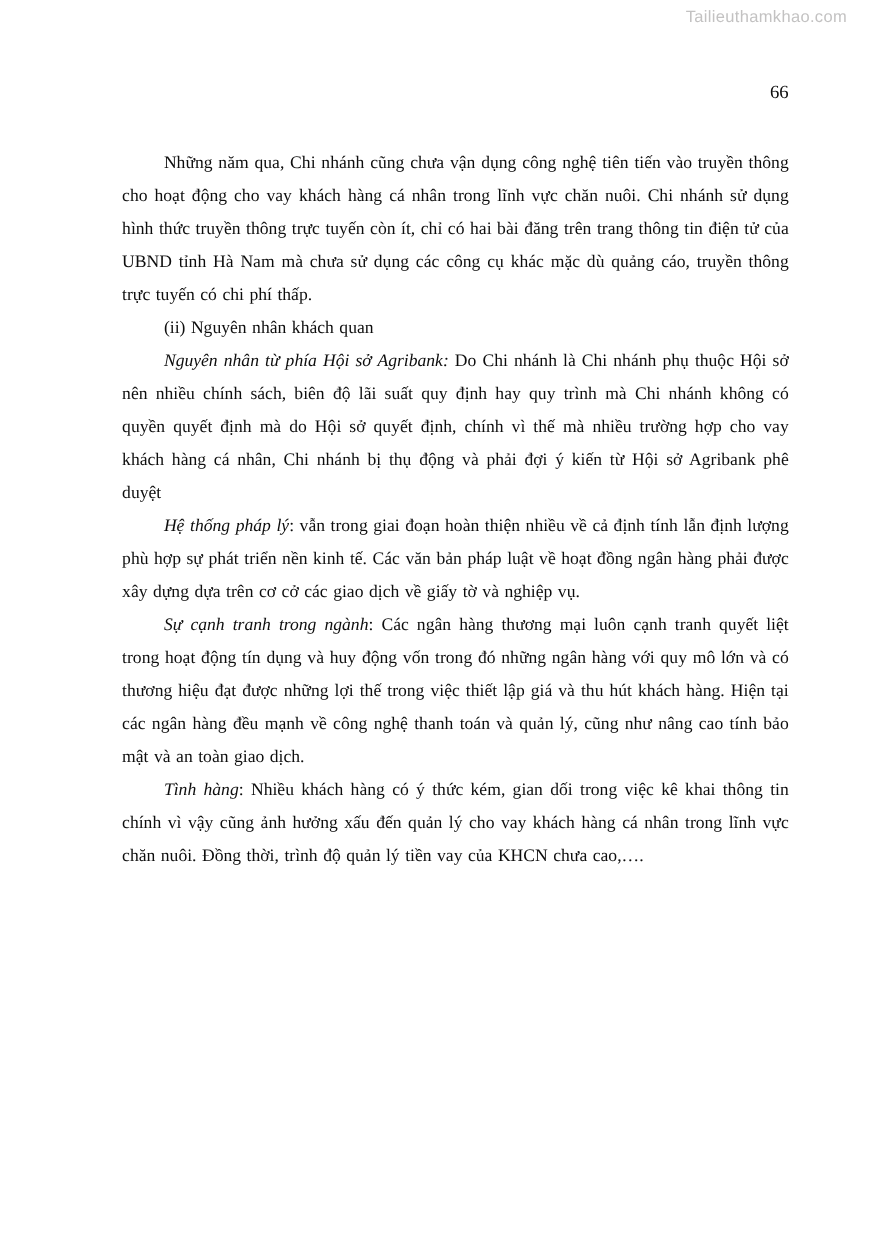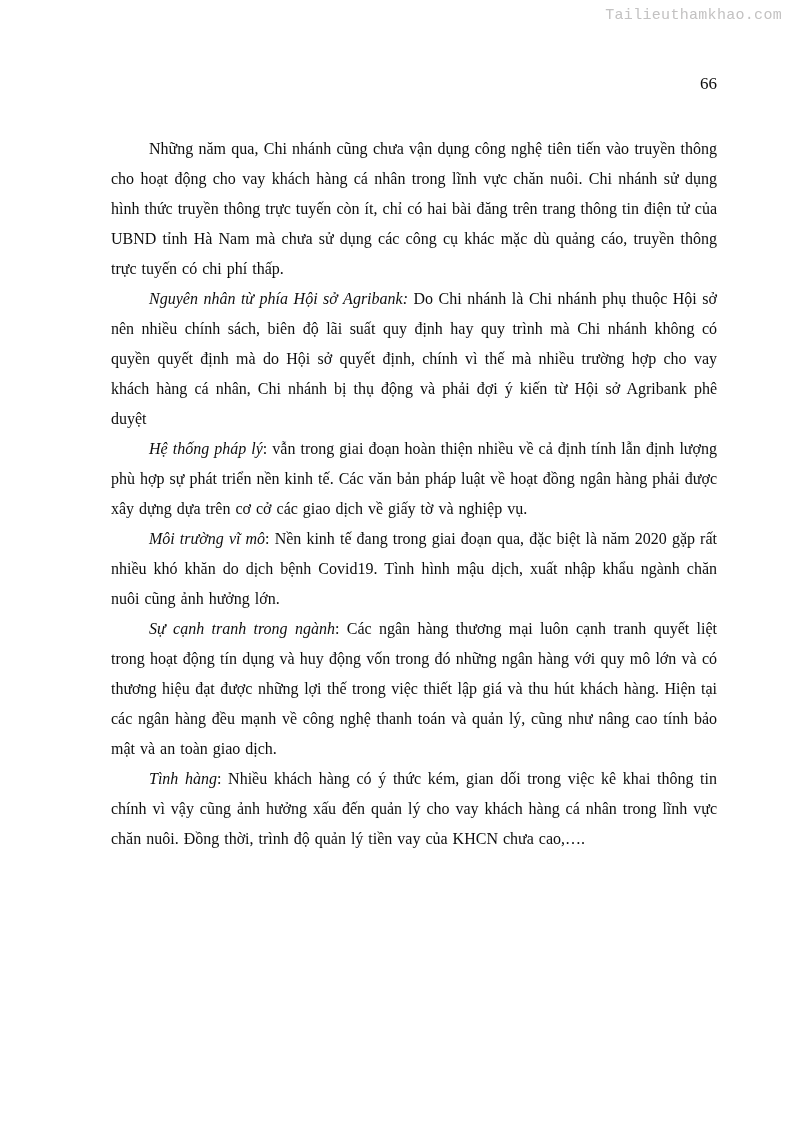--- a/index.html
+++ b/index.html
@@ -12,22 +12,22 @@
     width: 794px;
     height: 1123px;
     background: #ffffff;
     overflow: hidden;
     font-family: "Liberation Serif", "DejaVu Serif", serif;
     color: #0d0d0d;
   }
   .watermark {
     position: absolute;
     top: 7px;
-    right: 12px;
-    font-family: Liberation Mono, monospace;
+    right: 24px;
+    font-family: Liberation Sans, sans-serif;
     font-size: 15px;
     letter-spacing: 0.3px;
     color: #c3c2c2;
     text-shadow: 0.5px 0.5px 0 #ffffff;
   }
   .page-number {
     position: absolute;
     top: 74px;
     left: 111px;
     width: 606px;
@@ -57,19 +57,19 @@
   }
 </style>
 </head>
 <body>
 
 <div class="page">
   <div class="watermark">Tailieuthamkhao.com</div>
   <div class="page-number">66</div>
   <div class="content" id="content">
       <p class="indent"><span>Những năm qua, Chi nhánh cũng chưa vận dụng công nghệ tiên tiến vào truyền thông cho hoạt động cho vay khách hàng cá nhân trong lĩnh vực chăn nuôi. Chi nhánh sử dụng hình thức truyền thông trực tuyến còn ít, chỉ có hai bài đăng trên trang thông tin điện tử của UBND tỉnh Hà Nam mà chưa sử dụng các công cụ khác mặc dù quảng cáo, truyền thông trực tuyến có chi phí thấp.</span></p>
+      <p class="indent"><span>(ii) Nguyên nhân khách quan</span></p>
       <p class="indent"><em>Nguyên nhân từ phía Hội sở Agribank:</em><span> Do Chi nhánh là Chi nhánh phụ thuộc Hội sở nên nhiều chính sách, biên độ lãi suất quy định hay quy trình mà Chi nhánh không có quyền quyết định mà do Hội sở quyết định, chính vì thế mà nhiều trường hợp cho vay khách hàng cá nhân, Chi nhánh bị thụ động và phải đợi ý kiến từ Hội sở Agribank phê duyệt</span></p>
       <p class="indent"><em>Hệ thống pháp lý</em><span>: vẫn trong giai đoạn hoàn thiện nhiều về cả định tính lẫn định lượng phù hợp sự phát triển nền kinh tế. Các văn bản pháp luật về hoạt đồng ngân hàng phải được xây dựng dựa trên cơ cở các giao dịch về giấy tờ và nghiệp vụ.</span></p>
-      <p class="indent"><em>Môi trường vĩ mô</em><span>: Nền kinh tế đang trong giai đoạn qua, đặc biệt là năm 2020 gặp rất nhiều khó khăn do dịch bệnh Covid19. Tình hình mậu dịch, xuất nhập khẩu ngành chăn nuôi cũng ảnh hưởng lớn.</span></p>
       <p class="indent"><em>Sự cạnh tranh trong ngành</em><span>: Các ngân hàng thương mại luôn cạnh tranh quyết liệt trong hoạt động tín dụng và huy động vốn trong đó những ngân hàng với quy mô lớn và có thương hiệu đạt được những lợi thế trong việc thiết lập giá và thu hút khách hàng. Hiện tại các ngân hàng đều mạnh về công nghệ thanh toán và quản lý, cũng như nâng cao tính bảo mật và an toàn giao dịch.</span></p>
       <p class="indent"><em>Tình hàng</em><span>: Nhiều khách hàng có ý thức kém, gian dối trong việc kê khai thông tin chính vì vậy cũng ảnh hưởng xấu đến quản lý cho vay khách hàng cá nhân trong lĩnh vực chăn nuôi. Đồng thời, trình độ quản lý tiền vay của KHCN chưa cao,….</span></p>
     </div>
 </div>
 
 </body></html>

